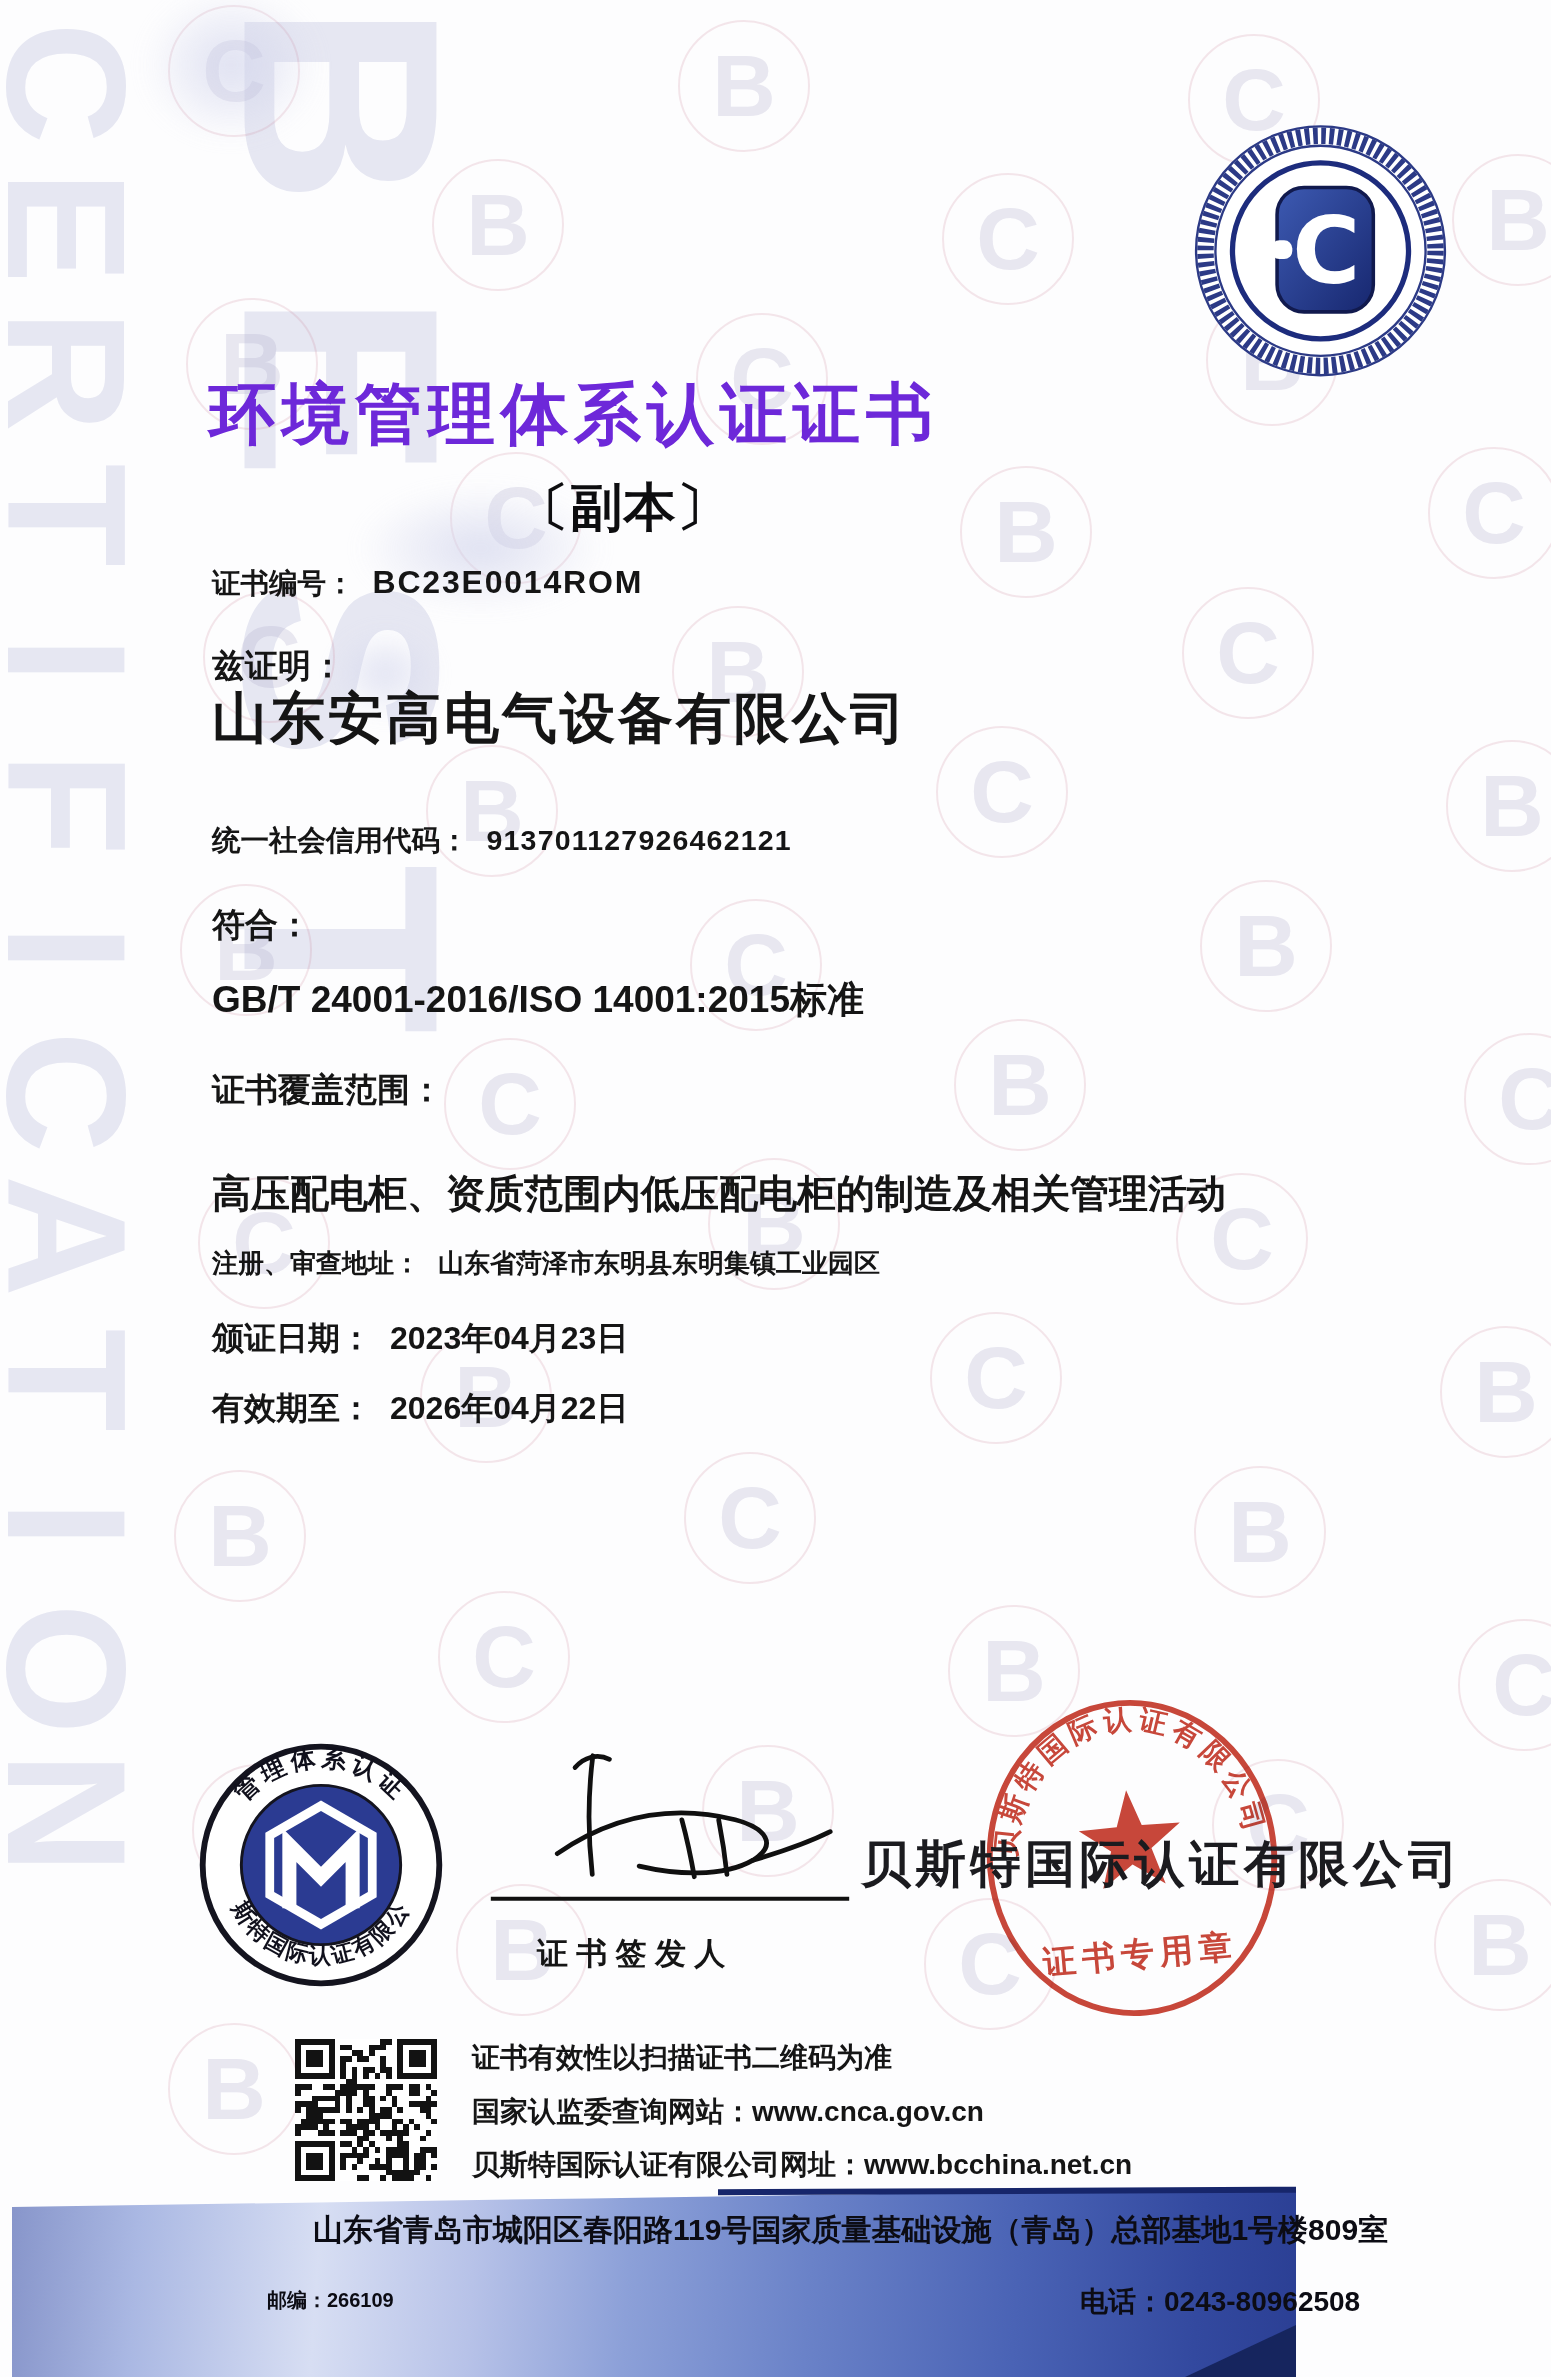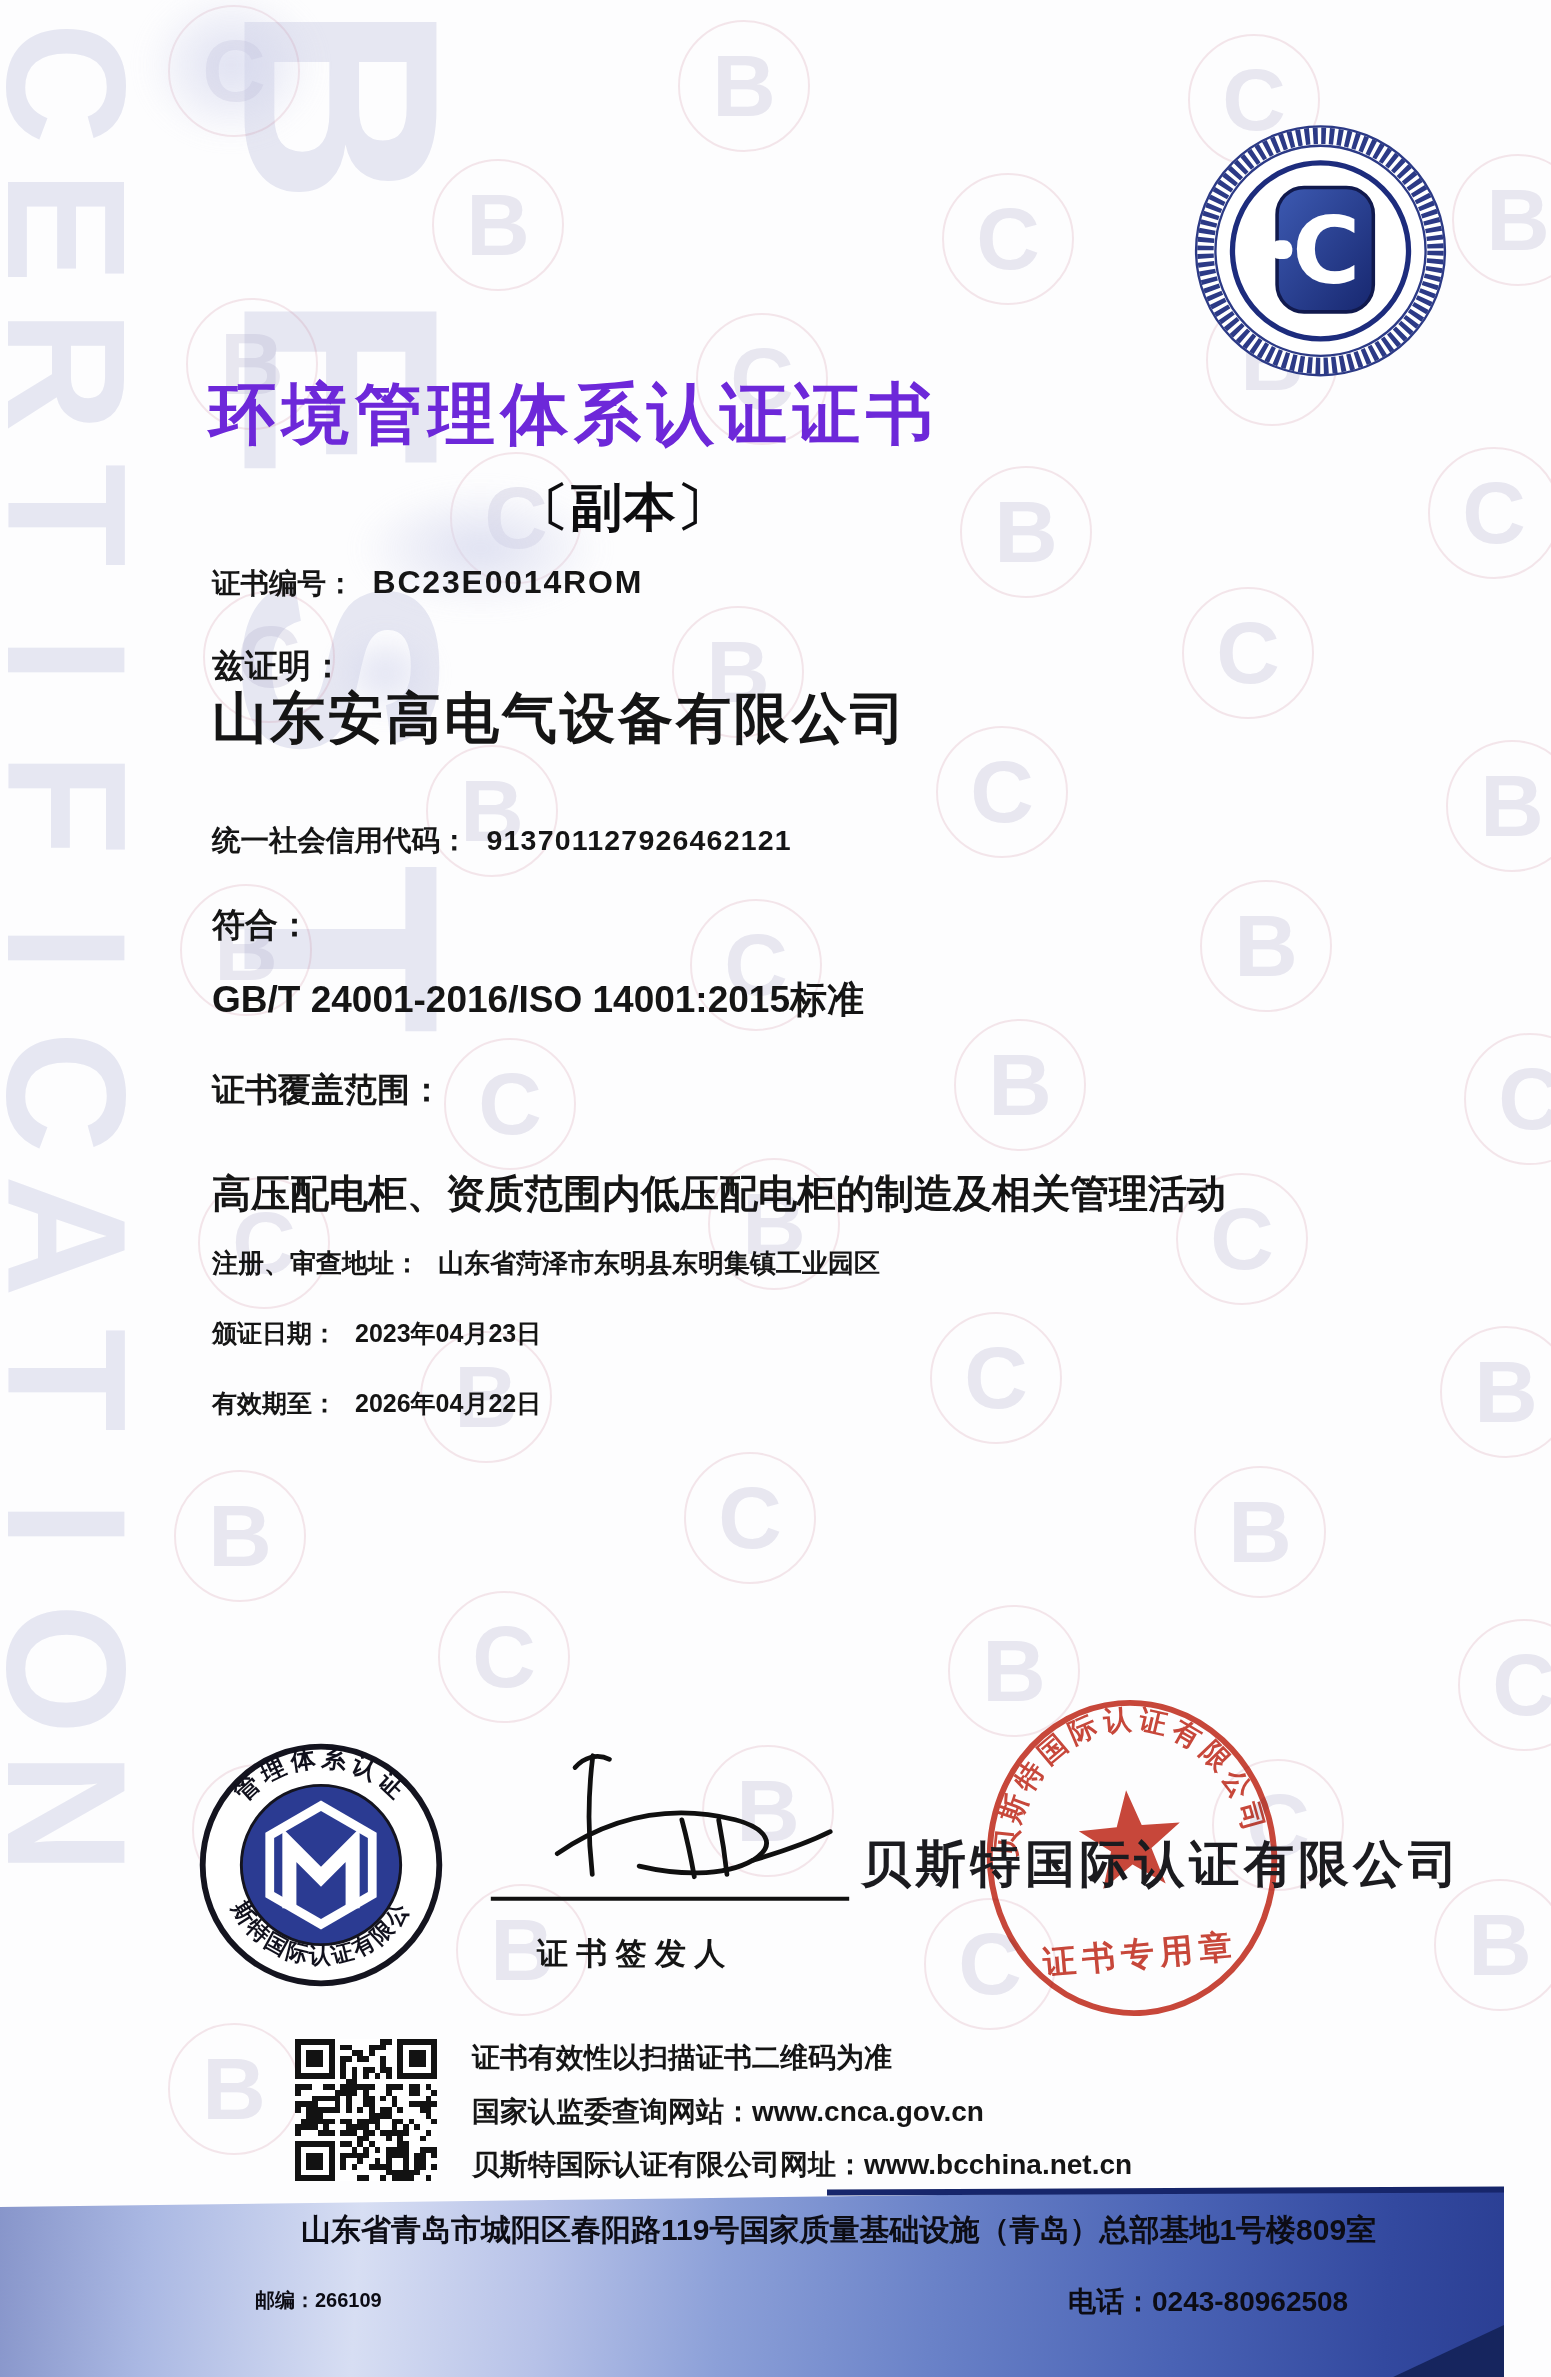--- a/index.html
+++ b/index.html
@@ -17,31 +17,31 @@
     border:2.4px solid rgba(203,130,150,0.38);z-index:1;
     display:flex;align-items:center;justify-content:center;
     font-weight:700;font-size:88px;color:rgba(170,165,200,0.5);
   }
   .blob{position:absolute;z-index:1;filter:blur(10.7px);opacity:.75;}
   
   .row{position:absolute;left:212px;white-space:nowrap;display:flex;align-items:baseline;gap:18px;z-index:3;}
   .b{font-weight:700;}
   .title{position:absolute;left:209px;top:369px;font-size:67px;font-weight:700;letter-spacing:6px;color:#6d28d9;z-index:3;}
   .copytag{position:absolute;left:517px;top:473px;font-size:52px;font-weight:700;letter-spacing:1.2px;color:#0d0d0f;z-index:3;}
-  .f48{font-size:28.5px}.f50{font-size:26px}.f52{font-size:25px}.f54{font-size:32px}
+  .f48{font-size:28.5px}.f50{font-size:26px}.f52{font-size:32px}.f54{font-size:32px}
   .f56{font-size:33px}.f62{font-size:37px}.f66{font-size:39px}.f92{font-size:55px;letter-spacing:3px}
   .abs{position:absolute;z-index:3;}
   
   .signer-label{position:absolute;left:537px;top:1933px;font-size:31px;font-weight:700;letter-spacing:8.3px;z-index:3;}
   .company-line{position:absolute;left:861px;top:1831px;font-size:50px;font-weight:700;letter-spacing:4.7px;color:#1b1b1f;z-index:6;white-space:nowrap;}
   .stamp-wrap{position:absolute;left:978px;top:1692px;width:308px;height:332px;transform:rotate(-5deg);z-index:5;opacity:.93;mix-blend-mode:multiply;}
   .qr-wrap{position:absolute;left:295px;top:2039px;width:142px;height:142px;z-index:3;}
   .info{position:absolute;left:472px;white-space:nowrap;font-size:28px;font-weight:600;z-index:3;}
   
-  .footer{position:absolute;left:0;top:2183px;width:1504px;height:195px;z-index:4;}
+  .footer{position:absolute;left:12px;top:2183px;width:1284px;height:195px;z-index:4;}
   .footer-bar{
     position:absolute;inset:0;
     background:linear-gradient(94deg,#8795ca 0%,#aab8e3 10%,#d7def3 24%,#b7c2e8 36%,#8ca0d8 48%,#6a82c8 62%,#4a63b5 78%,#33499f 92%,#2b3f94 100%);
     clip-path:polygon(0 24px,45% 15.4px,100% 4.7px,100% 195px,0 195px);
   }
   .footer-topline{position:absolute;left:55%;top:4.7px;width:45%;height:6px;background:#17266b;transform:rotate(-0.25deg);}
   .footer-corner{position:absolute;right:0;bottom:0;width:113px;height:53px;background:#16255e;clip-path:polygon(100% 0,100% 100%,0 100%);}
   .footer-text{position:absolute;color:#0c0c14;white-space:nowrap;font-weight:700;}
 </style>
 </head>

